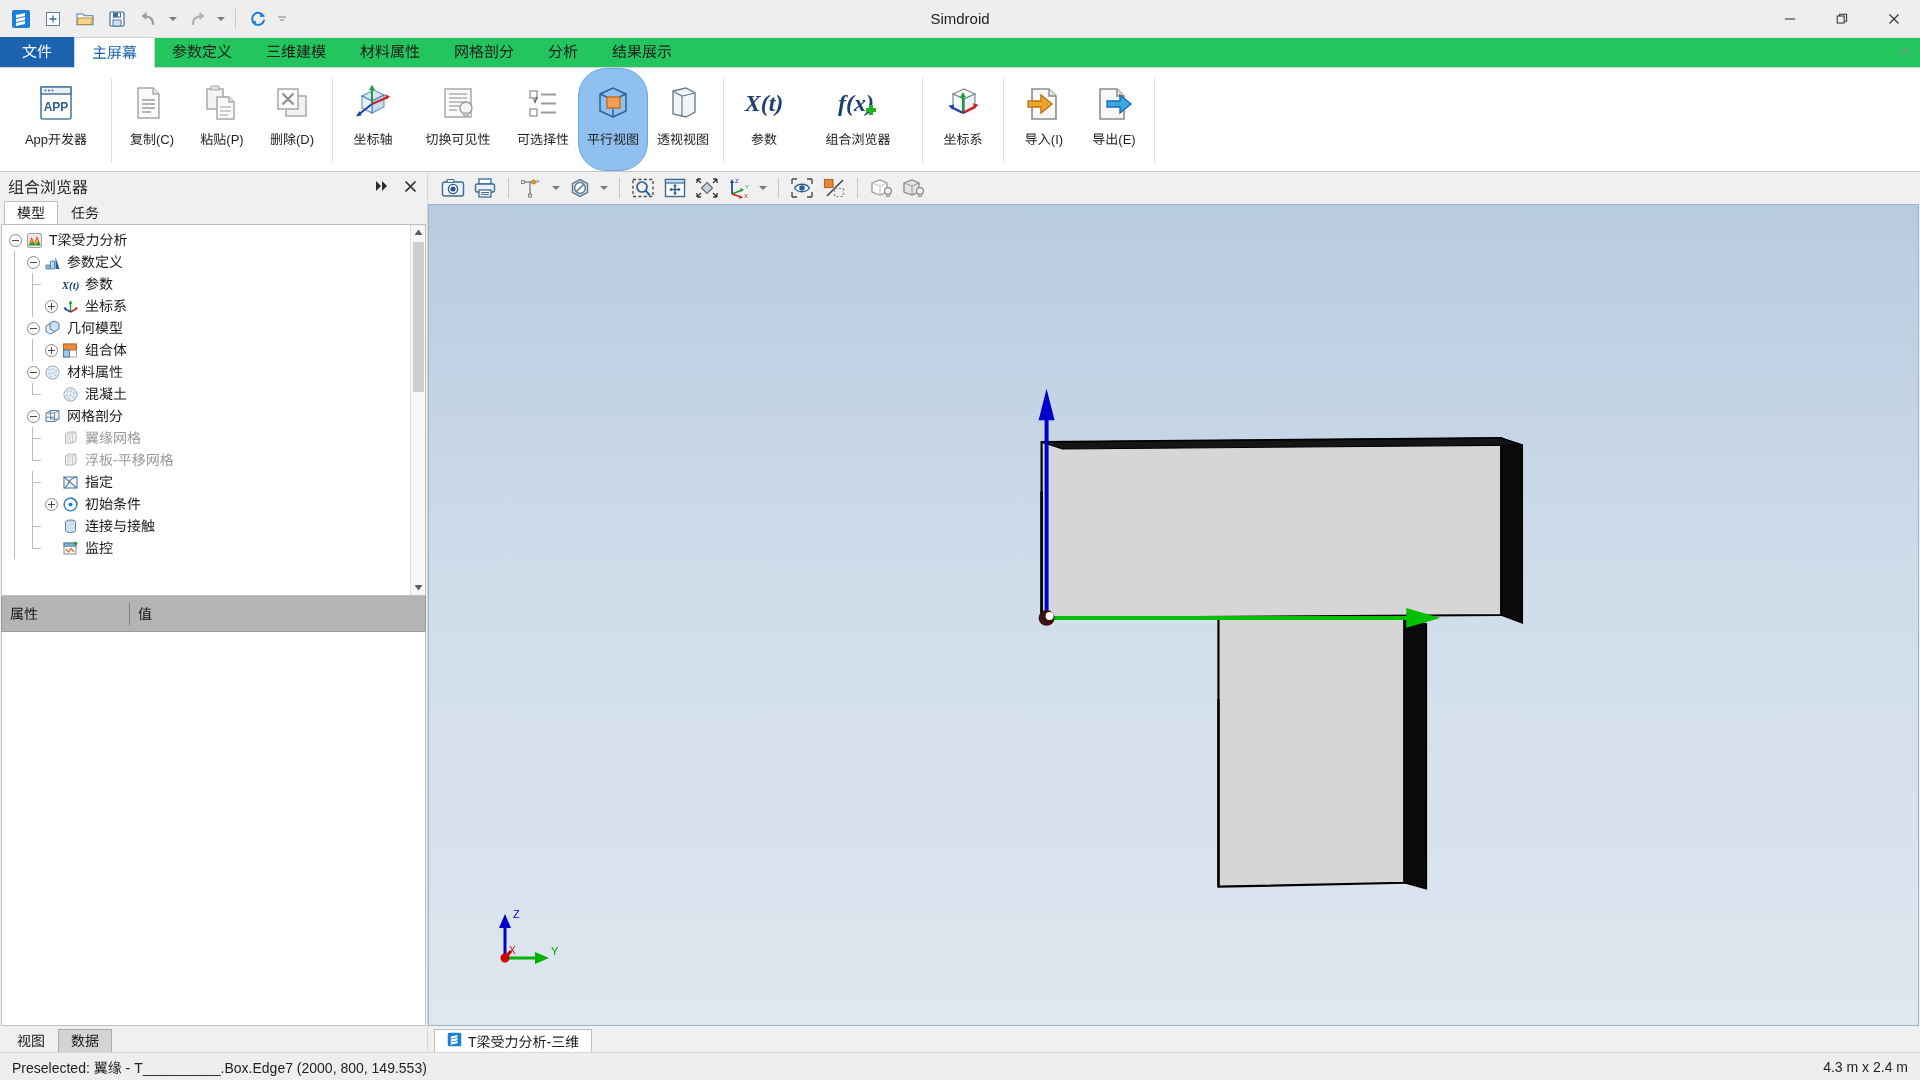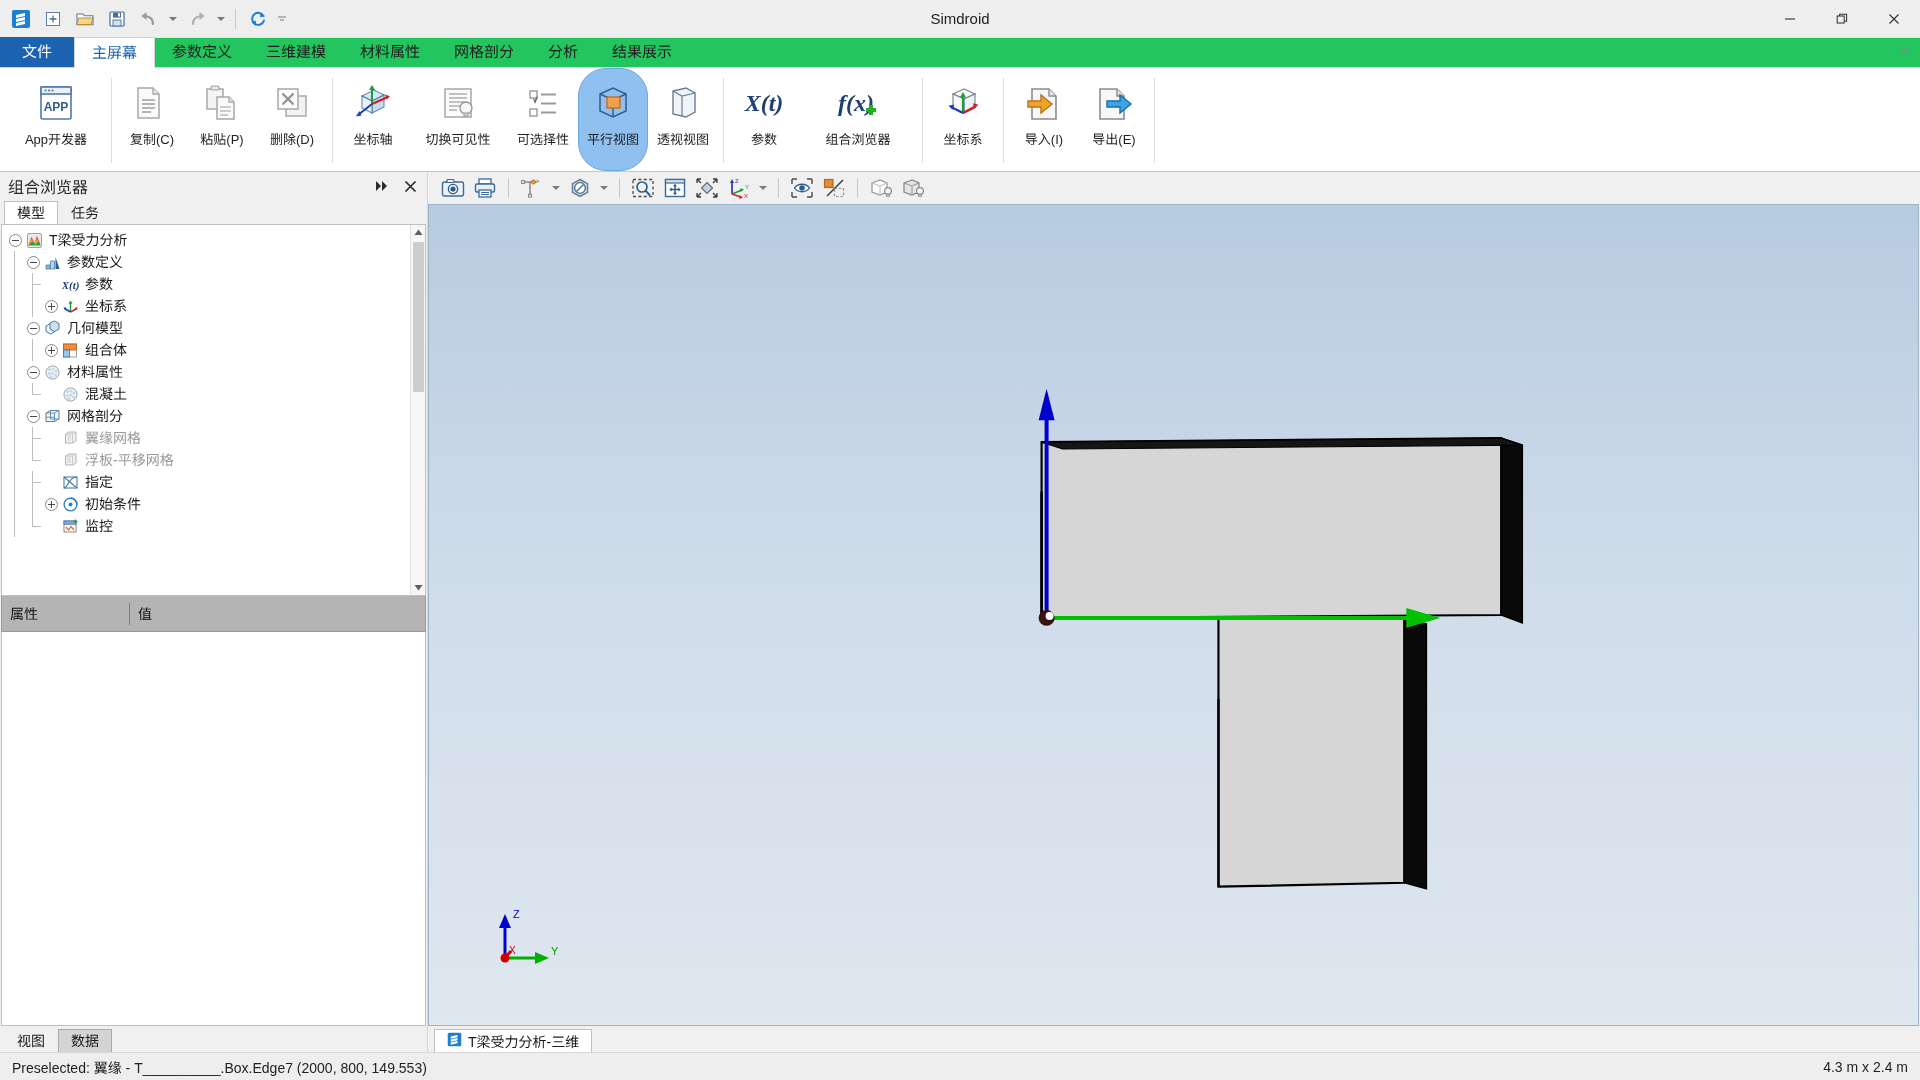--- a/index.html
+++ b/index.html
@@ -746,20 +746,32 @@
                 <svg width="17" height="17" viewBox="0 0 17 17">
                   <circle cx="8.5" cy="8.5" r="6.4" fill="#fff" stroke="#2a7fc0" stroke-width="1.3"></circle>
                   <circle cx="8.5" cy="8.5" r="2" fill="#2a7fc0"></circle>
                   <path d="M8.5 2.1 A6.4 6.4 0 0 1 14.9 8.5" stroke="#2a7fc0" stroke-width="1.5" fill="none"></path>
                 </svg>
               </div>
               <span class="tlabel">初始条件</span>
             </div>
             <div class="tnode">
               <div class="tguide v"></div>
+              <div class="tguide t"></div>
+              <div class="twist"></div>
+              <div class="ticon">
+                <svg width="17" height="17" viewBox="0 0 17 17">
+                  <ellipse cx="8.5" cy="3.8" rx="5" ry="1.9" fill="#b9d6ea" stroke="#4a7ba8" stroke-width="0.9"></ellipse>
+                  <path d="M3.5 3.8 V12.6 A5 1.9 0 0 0 13.5 12.6 V3.8" fill="#cfe2f0" stroke="#4a7ba8" stroke-width="0.9"></path>
+                </svg>
+              </div>
+              <span class="tlabel">连接与接触</span>
+            </div>
+            <div class="tnode">
+              <div class="tguide v"></div>
               <div class="tguide l"></div>
               <div class="twist"></div>
               <div class="ticon">
                 <svg width="17" height="17" viewBox="0 0 17 17">
                   <rect x="2" y="3" width="12" height="11" fill="#fdfdfd" stroke="#8a8a8a" stroke-width="1"></rect>
                   <rect x="2" y="3" width="12" height="3.2" fill="#7fb0d8" stroke="#4a7ba8" stroke-width="0.9"></rect>
                   <path d="M4 9 L6.5 12 L9 8.5 L12 12" stroke="#e06a2a" stroke-width="1.2" fill="none"></path>
                   <path d="M13.5 1.5 v4 M11.5 3.5 h4" stroke="#22a022" stroke-width="1.3"></path>
                 </svg>
               </div>

